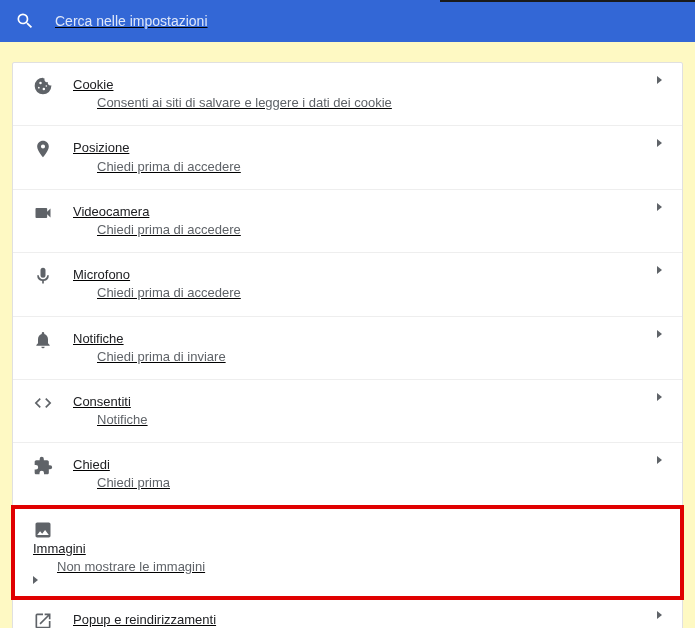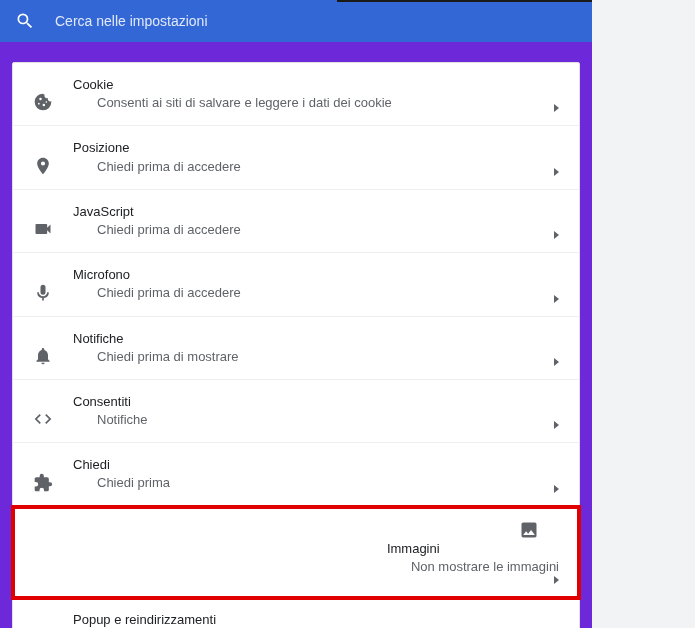--- a/index.html
+++ b/index.html
@@ -4,23 +4,24 @@
   <style>
     * { box-sizing: border-box; margin: 0; padding: 0; }
     body {
       font-family: 'Segoe UI', Arial, sans-serif;
       background: #f1f3f4;
       width: 695px;
       height: 628px;
       overflow: hidden;
     }
     .container {
-      background: #6d28d9;
-      width: 592px;
+      background: #fef9c3;
+      width: 695px;
       height: 628px;
+      text-decoration: underline;
     }
     .search-bar {
       background: #3367d6;
       height: 42px;
       display: flex;
       align-items: center;
       padding: 0 15px;
       width: 100%;
       position: relative;
     }
@@ -52,21 +53,21 @@
       color: rgba(255,255,255,0.85);
     }
     .settings-list {
       background: #fff;
       margin: 20px 12px 0 12px;
       border: 1px solid #e0e0e0;
       border-radius: 2px;
     }
     .settings-row {
       display: flex;
-      align-items: flex-end;
+      align-items: flex-start;
       padding: 13px 20px 13px 20px;
       border-bottom: 1px solid #eeeeee;
       cursor: pointer;
       position: relative;
     }
     .settings-row:last-child {
       border-bottom: none;
     }
     .row-icon {
       width: 20px;
@@ -137,21 +138,21 @@
         <div class="row-subtitle">Chiedi prima di accedere</div>
       </div>
       <div class="chevron"></div>
     </div>
 
     <div class="settings-row">
       <svg class="row-icon" viewBox="0 0 24 24">
           <path d="M17 10.5V7c0-.55-.45-1-1-1H4c-.55 0-1 .45-1 1v10c0 .55.45 1 1 1h12c.55 0 1-.45 1-1v-3.5l4 4v-11l-4 4z"></path>
         </svg>
       <div class="row-text">
-        <div class="row-title">JavaScript</div>
+        <div class="row-title">Videocamera</div>
         <div class="row-subtitle">Chiedi prima di accedere</div>
       </div>
       <div class="chevron"></div>
     </div>
 
     <div class="settings-row">
       <svg class="row-icon" viewBox="0 0 24 24">
           <path d="M12 14a3 3 0 0 0 3-3V5a3 3 0 0 0-6 0v6a3 3 0 0 0 3 3zm5-3a5 5 0 0 1-10 0H5a7 7 0 0 0 6 6.92V21h2v-3.08A7 7 0 0 0 19 11h-2z"></path>
         </svg>
       <div class="row-text">
@@ -160,21 +161,21 @@
       </div>
       <div class="chevron"></div>
     </div>
 
     <div class="settings-row">
       <svg class="row-icon" viewBox="0 0 24 24">
           <path d="M12 22a2 2 0 0 0 2-2h-4a2 2 0 0 0 2 2zm6-6v-5c0-3.07-1.64-5.64-4.5-6.32V4a1.5 1.5 0 0 0-3 0v.68C7.63 5.36 6 7.92 6 11v5l-2 2v1h16v-1l-2-2z"></path>
         </svg>
       <div class="row-text">
         <div class="row-title">Notifiche</div>
-        <div class="row-subtitle">Chiedi prima di mostrare</div>
+        <div class="row-subtitle">Chiedi prima di inviare</div>
       </div>
       <div class="chevron"></div>
     </div>
 
     <div class="settings-row">
       <svg class="row-icon" viewBox="0 0 24 24">
           <path d="M9.4 16.6L4.8 12l4.6-4.6L8 6l-6 6 6 6 1.4-1.4zm5.2 0l4.6-4.6-4.6-4.6L16 6l6 6-6 6-1.4-1.4z"></path>
         </svg>
       <div class="row-text">
         <div class="row-title">Consentiti</div>

